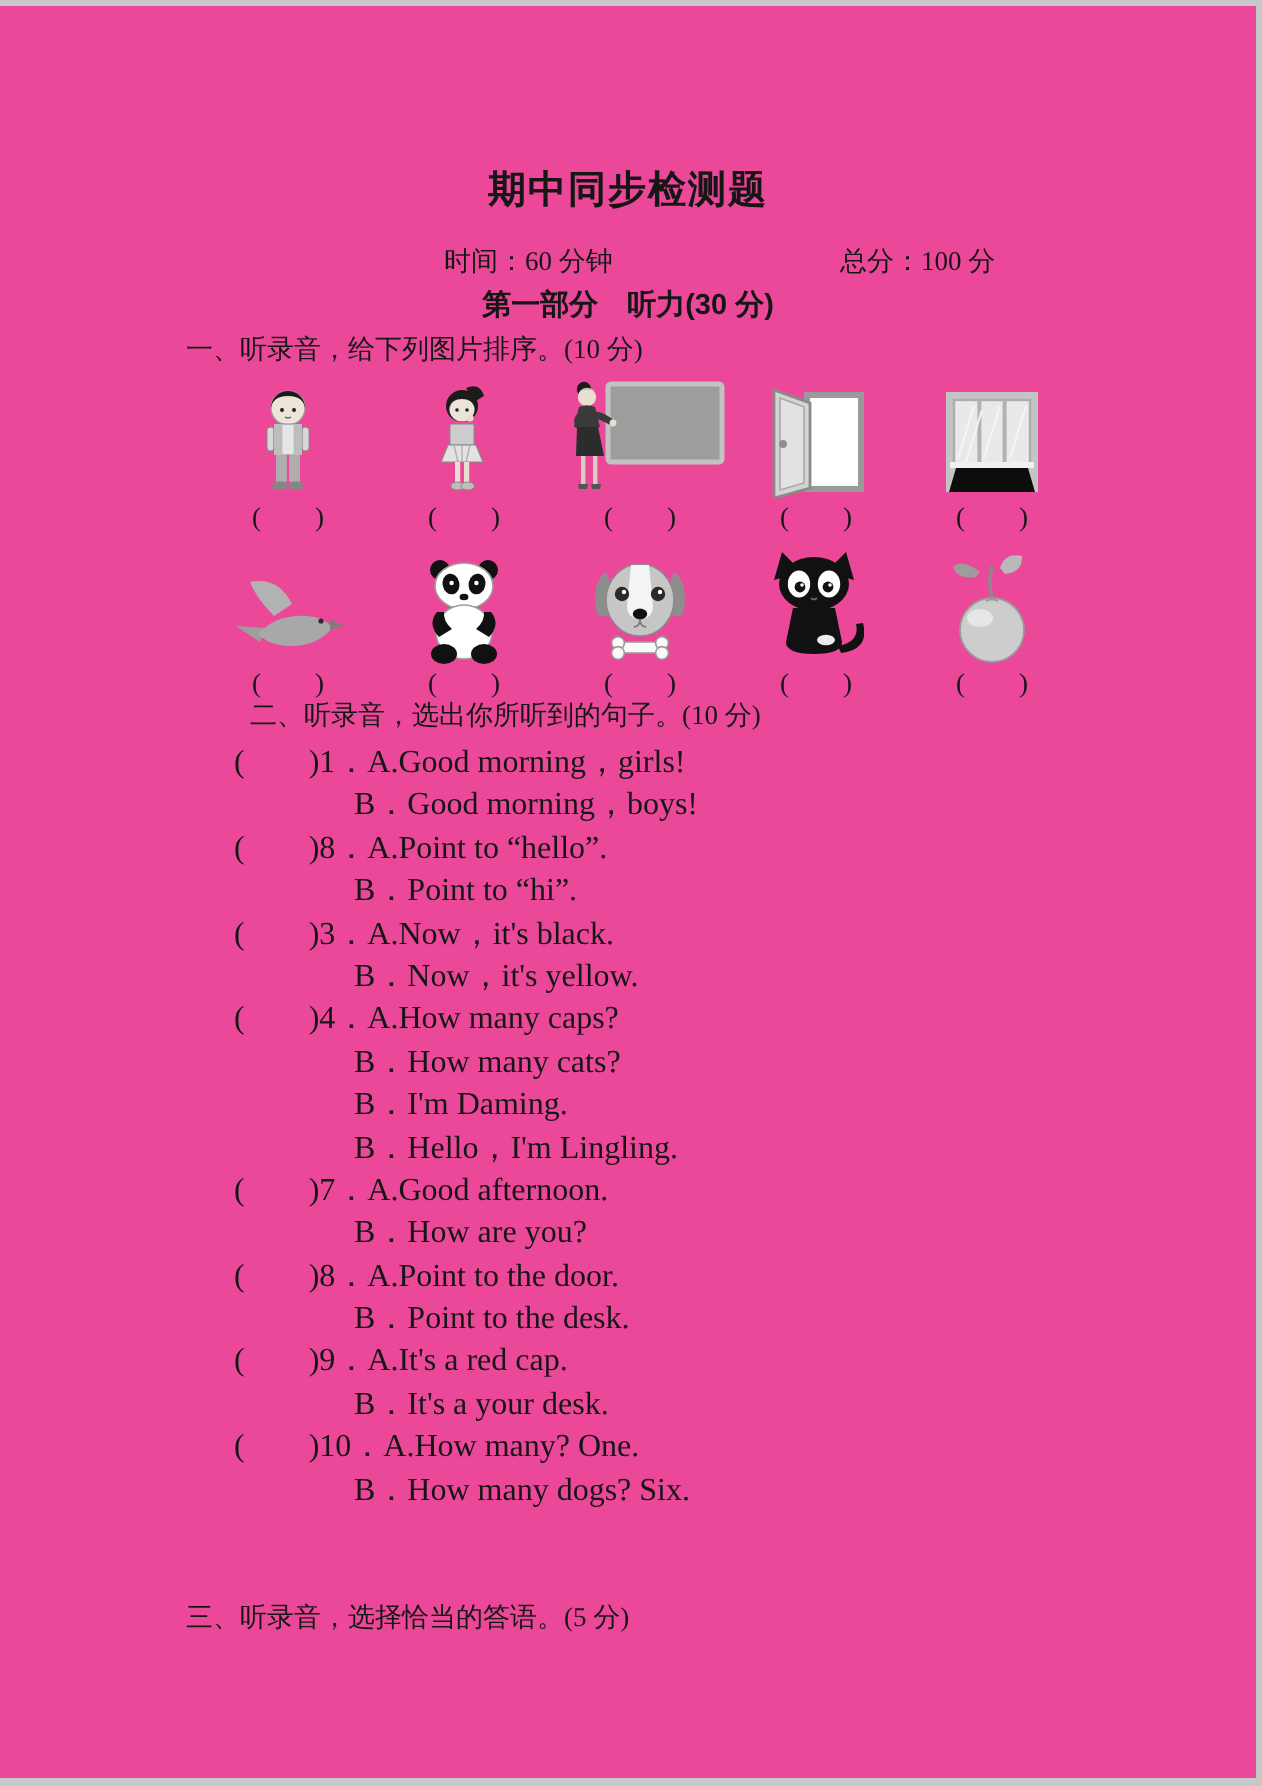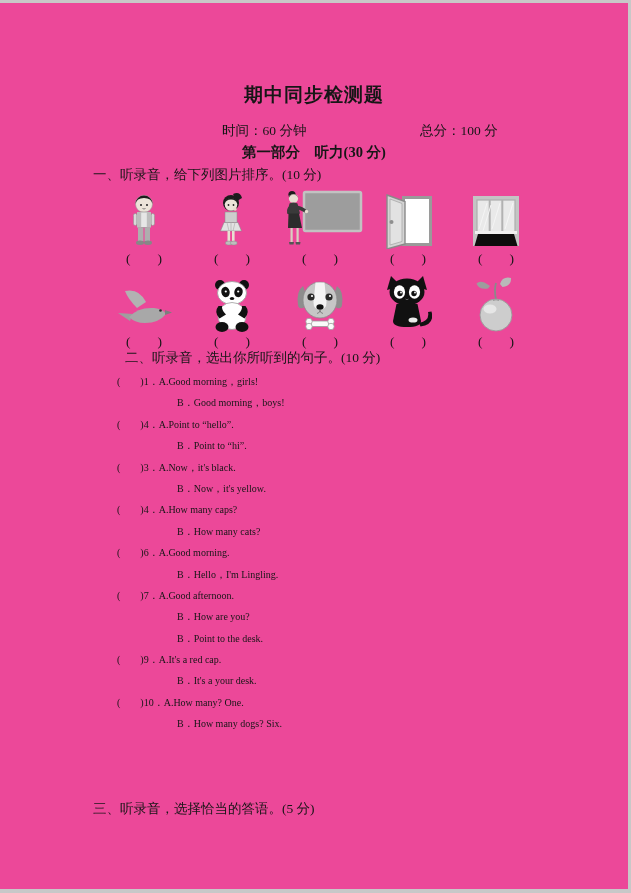--- a/index.html
+++ b/index.html
@@ -1,28 +1,28 @@
 <!DOCTYPE html>
 <html><head>
 <meta charset="utf-8">
 <style>
   html,body{margin:0;padding:0;}
   body{width:631px;height:893px;background:#c8c8c8;font-family:"Liberation Serif","DejaVu Serif",serif;color:#161616;}
   .page{position:absolute;left:0;top:3px;width:628px;height:886px;background:#ec4899;overflow:hidden;}
   .abs{position:absolute;}
   .title{left:0;top:79px;width:100%;text-align:center;font-family:"Liberation Sans","DejaVu Sans",sans-serif;font-weight:bold;font-size:19px;letter-spacing:1px;}
   .meta{top:119px;font-size:13.5px;}
-  .part-heading{left:0;top:140px;width:100%;text-align:center;font-family:Liberation Serif, serif;font-weight:bold;font-size:14.5px;}
+  .part-heading{left:0;top:140px;width:100%;text-align:center;font-family:Liberation Sans, sans-serif;font-weight:bold;font-size:14.5px;}
   .section-label{left:93px;font-size:13.5px;white-space:pre;}
   .picrow{left:100px;width:440px;display:flex;}
   .picrow .cell{width:88px;display:flex;justify-content:center;align-items:flex-end;}
   .parenrow{left:100px;width:440px;display:flex;}
   .parenrow .cell{width:88px;text-align:center;font-size:13.5px;white-space:pre;}
   .qlist{left:117px;top:368px;width:420px;}
-  .qline{height:21.4px;line-height:21.4px;font-size:10px;white-space:pre;}
+  .qline{height:21.4px;line-height:21.4px;font-size:16px;white-space:pre;}
   .qline.qb{padding-left:60px;}
   .edge{background:#c8c8c8;}
   svg{display:block;}
 </style>
 </head>
 <body>
 
 <div class="page">
 
   <div class="abs title">期中同步检测题</div>
@@ -200,30 +200,31 @@
     <span class="cell">(　　)</span>
     <span class="cell">(　　)</span>
     <span class="cell">(　　)</span>
   </div>
 
   <div class="abs section-label" style="top:346px;margin-left:32px;">二、听录音，选出你所听到的句子。(10 分)</div>
 
   <div class="abs qlist">
     <div class="qline qa">(　　)1．A.Good morning，girls!</div>
     <div class="qline qb">B．Good morning，boys!</div>
-    <div class="qline qa">(　　)4．A.Point to “hello”.</div>
+    <div class="qline qa">(　　)8．A.Point to “hello”.</div>
     <div class="qline qb">B．Point to “hi”.</div>
     <div class="qline qa">(　　)3．A.Now，it's black.</div>
     <div class="qline qb">B．Now，it's yellow.</div>
     <div class="qline qa">(　　)4．A.How many caps?</div>
     <div class="qline qb">B．How many cats?</div>
-    <div class="qline qa">(　　)6．A.Good morning.</div>
+    <div class="qline qb">B．I'm Daming.</div>
     <div class="qline qb">B．Hello，I'm Lingling.</div>
     <div class="qline qa">(　　)7．A.Good afternoon.</div>
     <div class="qline qb">B．How are you?</div>
+    <div class="qline qa">(　　)8．A.Point to the door.</div>
     <div class="qline qb">B．Point to the desk.</div>
     <div class="qline qa">(　　)9．A.It's a red cap.</div>
     <div class="qline qb">B．It's a your desk.</div>
     <div class="qline qa">(　　)10．A.How many? One.</div>
     <div class="qline qb">B．How many dogs? Six.</div>
   </div>
 
   <div class="abs section-label" style="top:797px;">三、听录音，选择恰当的答语。(5 分)</div>
 
 </div>

